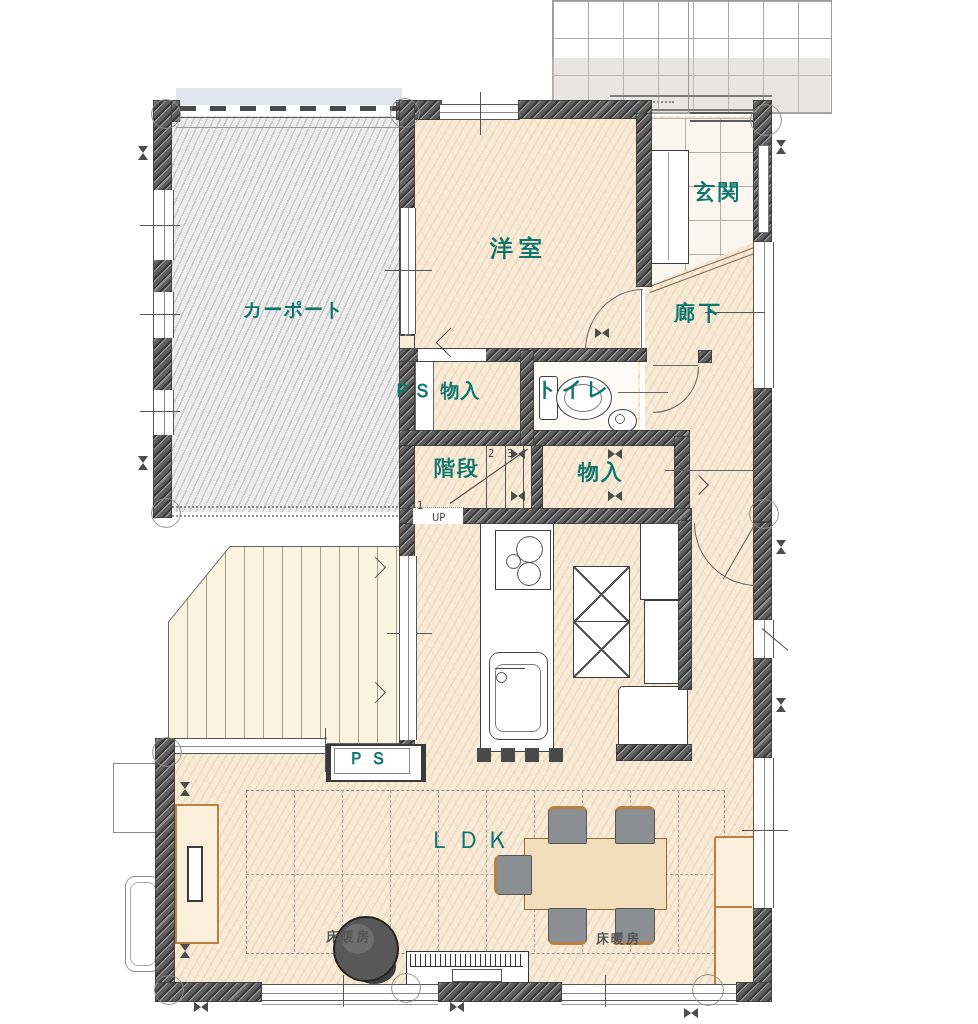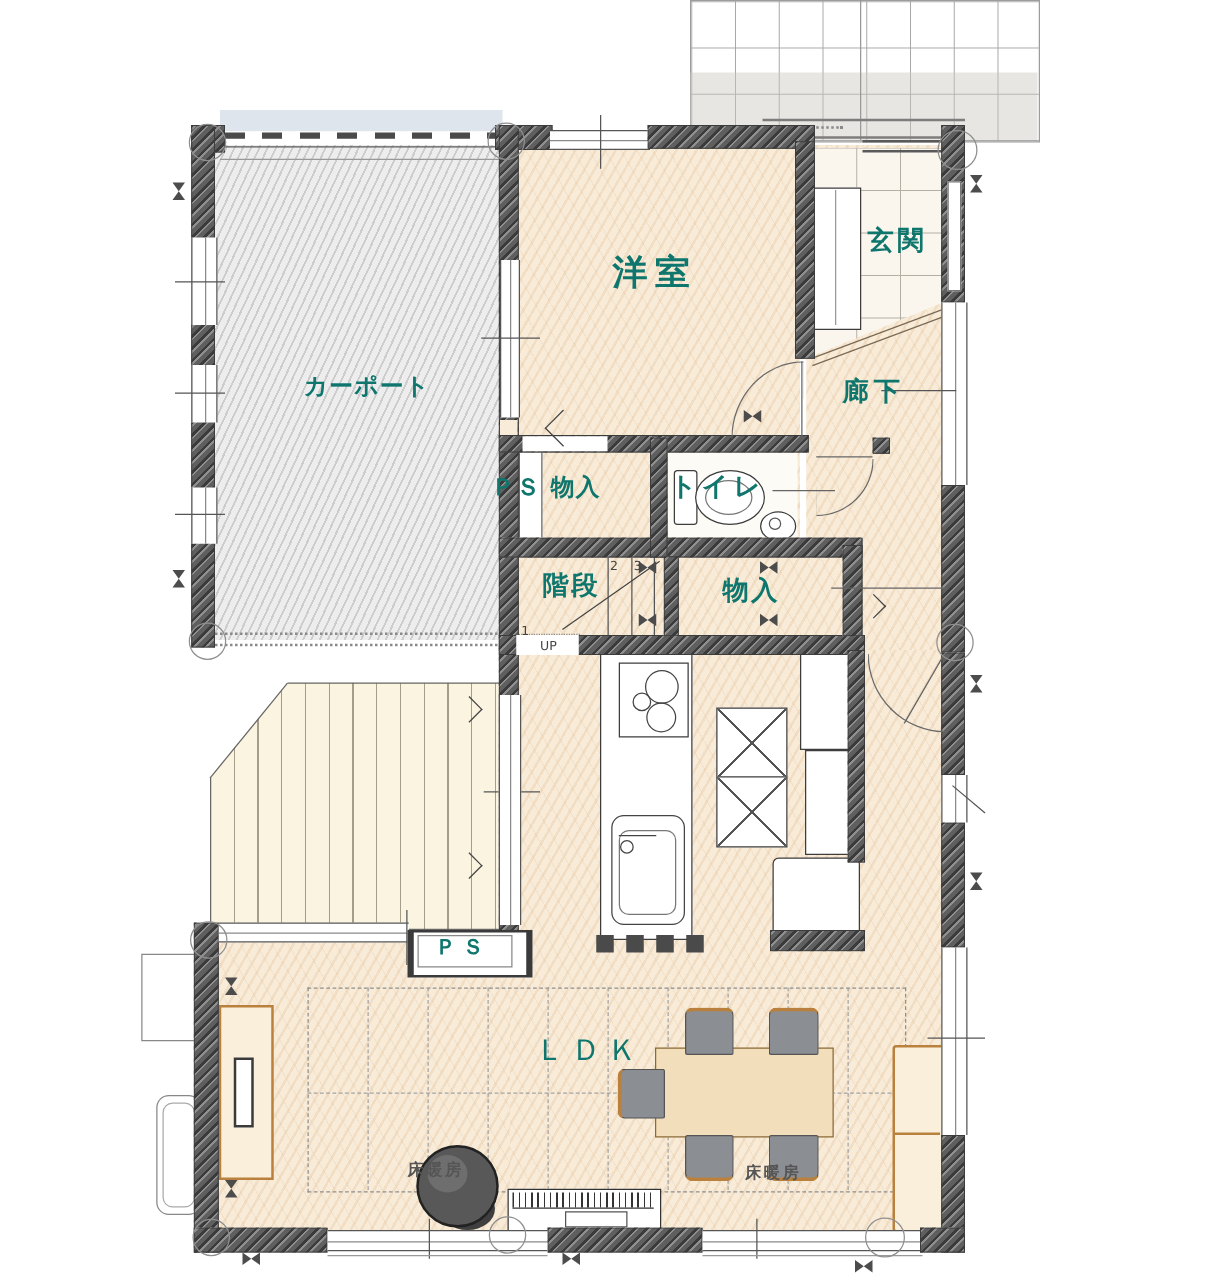--- a/index.html
+++ b/index.html
@@ -248,21 +248,21 @@
   <div class="circle" style="left:390px;top:98px;width:28px;height:28px"></div>
   <div class="circle" style="left:750px;top:104px;width:30px;height:30px"></div>
   <div class="circle" style="left:151px;top:498px;width:28px;height:28px"></div>
   <div class="circle" style="left:749px;top:499px;width:28px;height:28px"></div>
   <div class="circle" style="left:152px;top:737px;width:28px;height:28px"></div>
   <div class="circle" style="left:154px;top:975px;width:28px;height:28px"></div>
   <div class="circle" style="left:692px;top:974px;width:30px;height:30px"></div>
   <div class="circle" style="left:391px;top:973px;width:28px;height:28px"></div>
 
   <div class="lbl" style="left:243px;top:300px;font-size:19px;letter-spacing:1px">カーポート</div>
-  <div class="lbl" style="left:490px;top:204px;font-size:28px;letter-spacing:6px">洋室</div>
+  <div class="lbl" style="left:490px;top:237px;font-size:23px;letter-spacing:6px">洋室</div>
   <div class="lbl" style="left:694px;top:182px;font-size:21px;letter-spacing:3px">玄関</div>
   <div class="lbl" style="left:674px;top:303px;font-size:21px;letter-spacing:4px">廊下</div>
   <div class="lbl" style="left:393px;top:381px;font-size:19px;letter-spacing:1px">ＰＳ 物入</div>
   <div class="lbl" style="left:536px;top:379px;font-size:21px;letter-spacing:4px">トイレ</div>
   <div class="lbl" style="left:434px;top:458px;font-size:21px;letter-spacing:2px">階段</div>
   <div class="lbl" style="left:578px;top:462px;font-size:21px;letter-spacing:2px">物入</div>
   <div class="lbl" style="left:428px;top:828px;font-size:24px;letter-spacing:5px;font-weight:400">ＬＤＫ</div>
   <div class="lbl" style="left:348px;top:750px;font-size:17px;letter-spacing:5px;font-weight:700">ＰＳ</div>
   <div class="lbl" style="left:326px;top:930px;font-size:13px;letter-spacing:2px;color:#555">床暖房</div>
   <div class="lbl" style="left:596px;top:932px;font-size:13px;letter-spacing:2px;color:#555">床暖房</div>

